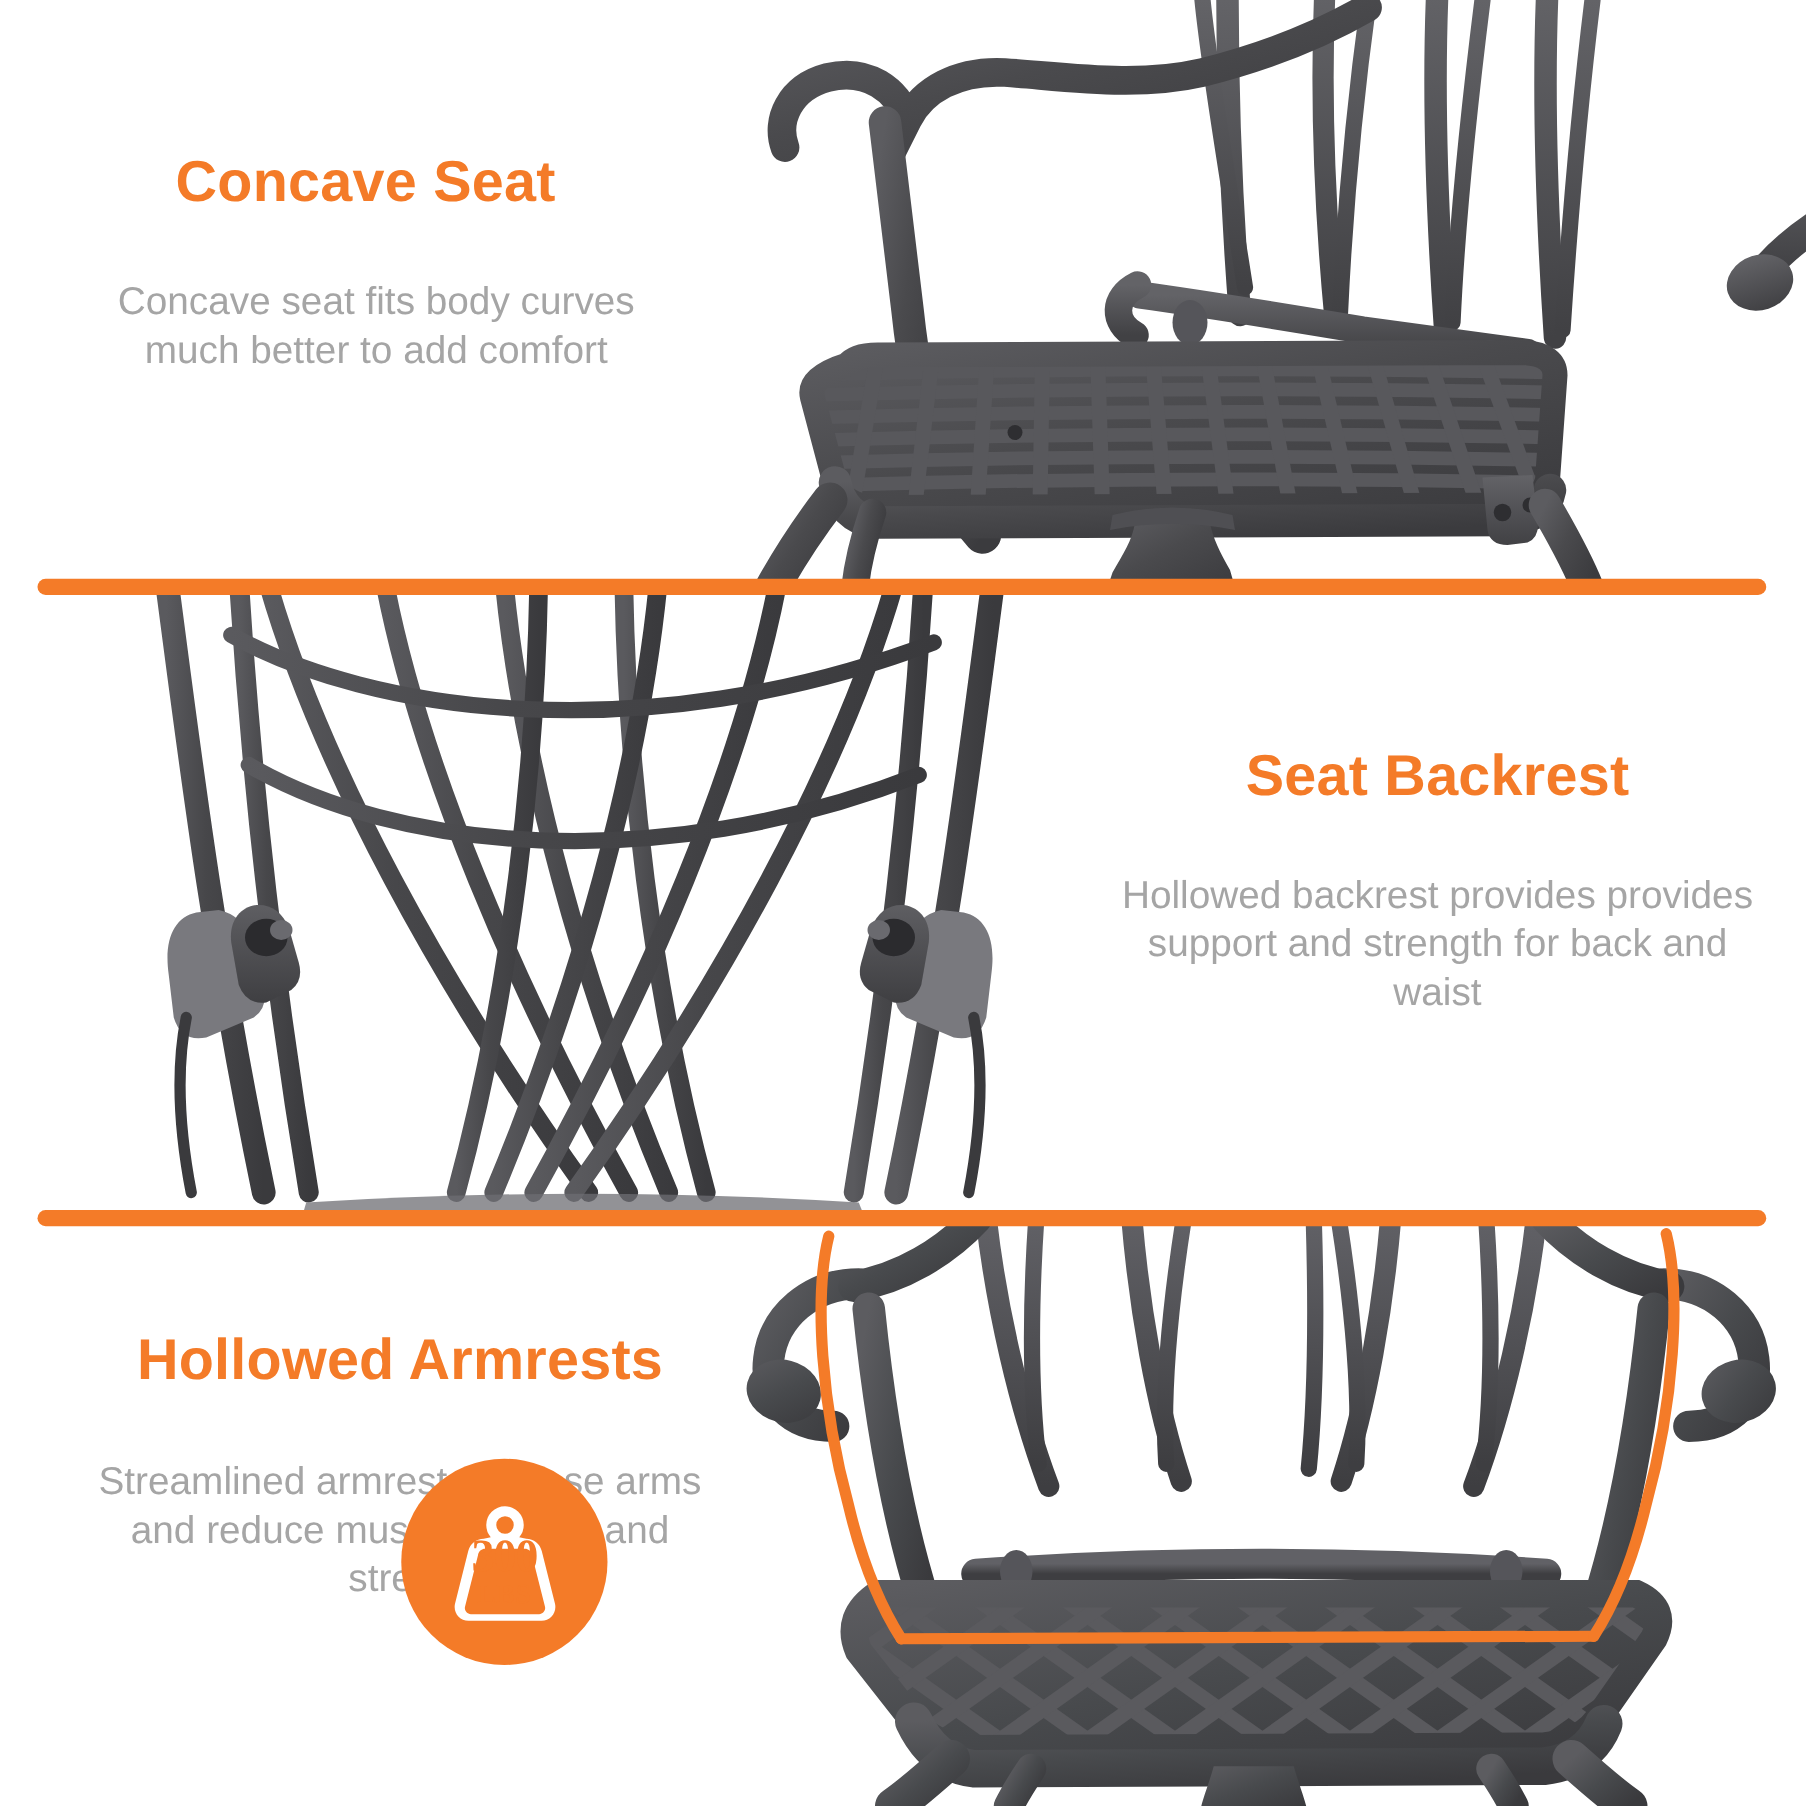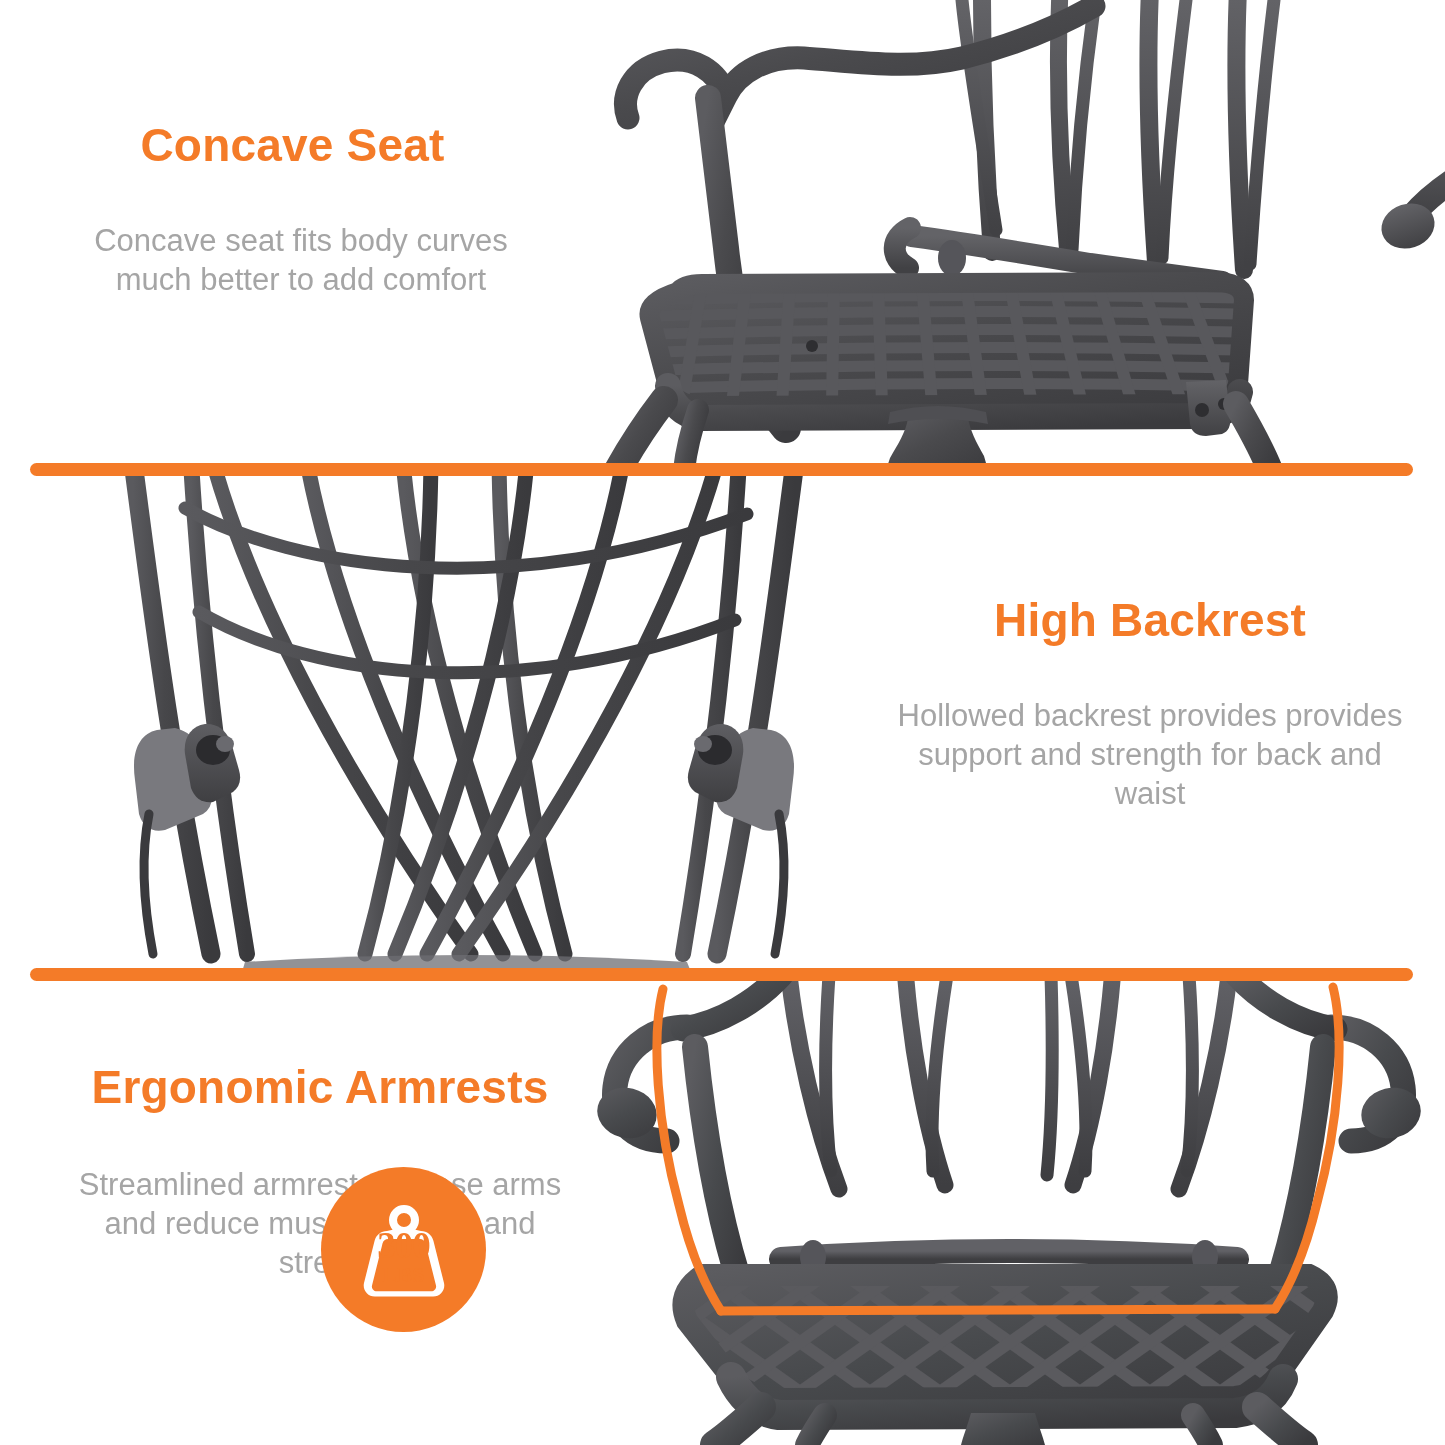--- a/index.html
+++ b/index.html
@@ -349,22 +349,22 @@
 
   <div class="divider" id="divider-1"></div>
   <div class="divider" id="divider-2"></div>
 
   <div class="textblock" id="textblock-concave-seat">
     <div class="feature-title">Concave Seat</div>
     <div class="feature-desc">Concave seat fits body curves much better to add comfort</div>
   </div>
 
   <div class="textblock" id="textblock-high-backrest">
-    <div class="feature-title">High Backrest</div>
+    <div class="feature-title">Seat Backrest</div>
     <div class="feature-desc">Hollowed backrest provides provides support and strength for back and waist</div>
   </div>
 
   <div class="textblock" id="textblock-armrests">
-    <div class="feature-title">Ergonomic Armrests</div>
+    <div class="feature-title">Hollowed Armrests</div>
     <div class="feature-desc">Streamlined armrests release arms and reduce muscle tension and stress</div>
   </div>
 
 </div>
 
 </body></html>

